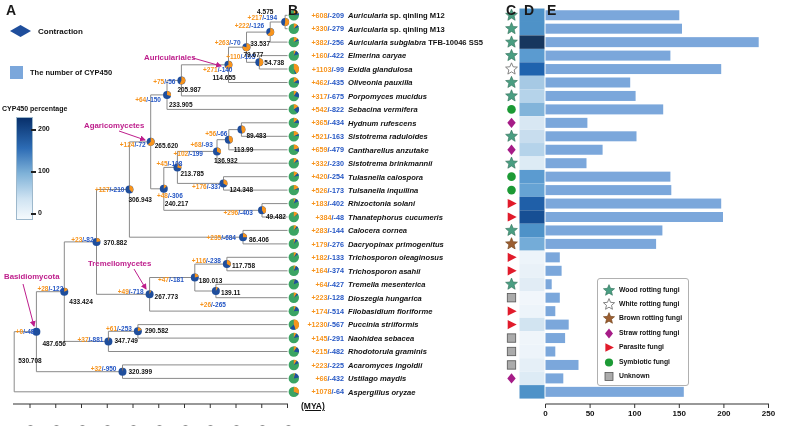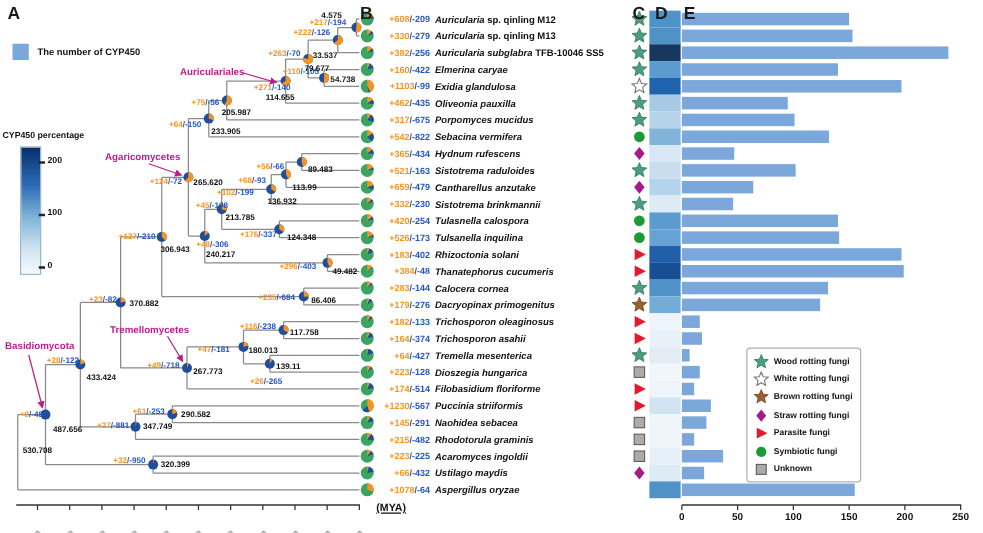--- a/index.html
+++ b/index.html
@@ -700,21 +700,25 @@
       </g>
     </svg>
 
   <div class="hdr" style="left:6px;top:2px">A</div>
   <div class="hdr" style="left:288px;top:2px">B</div>
   <div class="hdr" style="left:506px;top:2px">C</div>
   <div class="hdr" style="left:524px;top:2px">D</div>
   <div class="hdr" style="left:547px;top:2px">E</div>
 
   <div class="ovl" style="left:10px;top:22px">
-    <div class="lgA-row" style="margin-top:10px">
+    <div class="lgA-row">
+      <span class="dia" style="background: rgb(31, 78, 156);"></span>
+      <span class="lgA-lab">Contraction</span>
+    </div>
+    <div class="lgA-row" style="margin-top:23px">
       <span class="sq" style="background: rgb(123, 167, 219);"></span>
       <span class="lgA-lab" style="font-size:7.5px">The number of CYP450</span>
     </div>
   </div>
 
   <div class="scale-lab">CYP450 percentage</div>
   <div class="grad" id="grad-bar" style="background: linear-gradient(rgb(8, 48, 107), rgb(45, 108, 181) 30%, rgb(127, 178, 216) 55%, rgb(207, 227, 242) 80%, rgb(245, 250, 253));"></div>
   <div class="stick" style="top:129px"></div>
   <div class="stick" style="top:171px"></div>
   <div class="stick" style="top:213px"></div>

